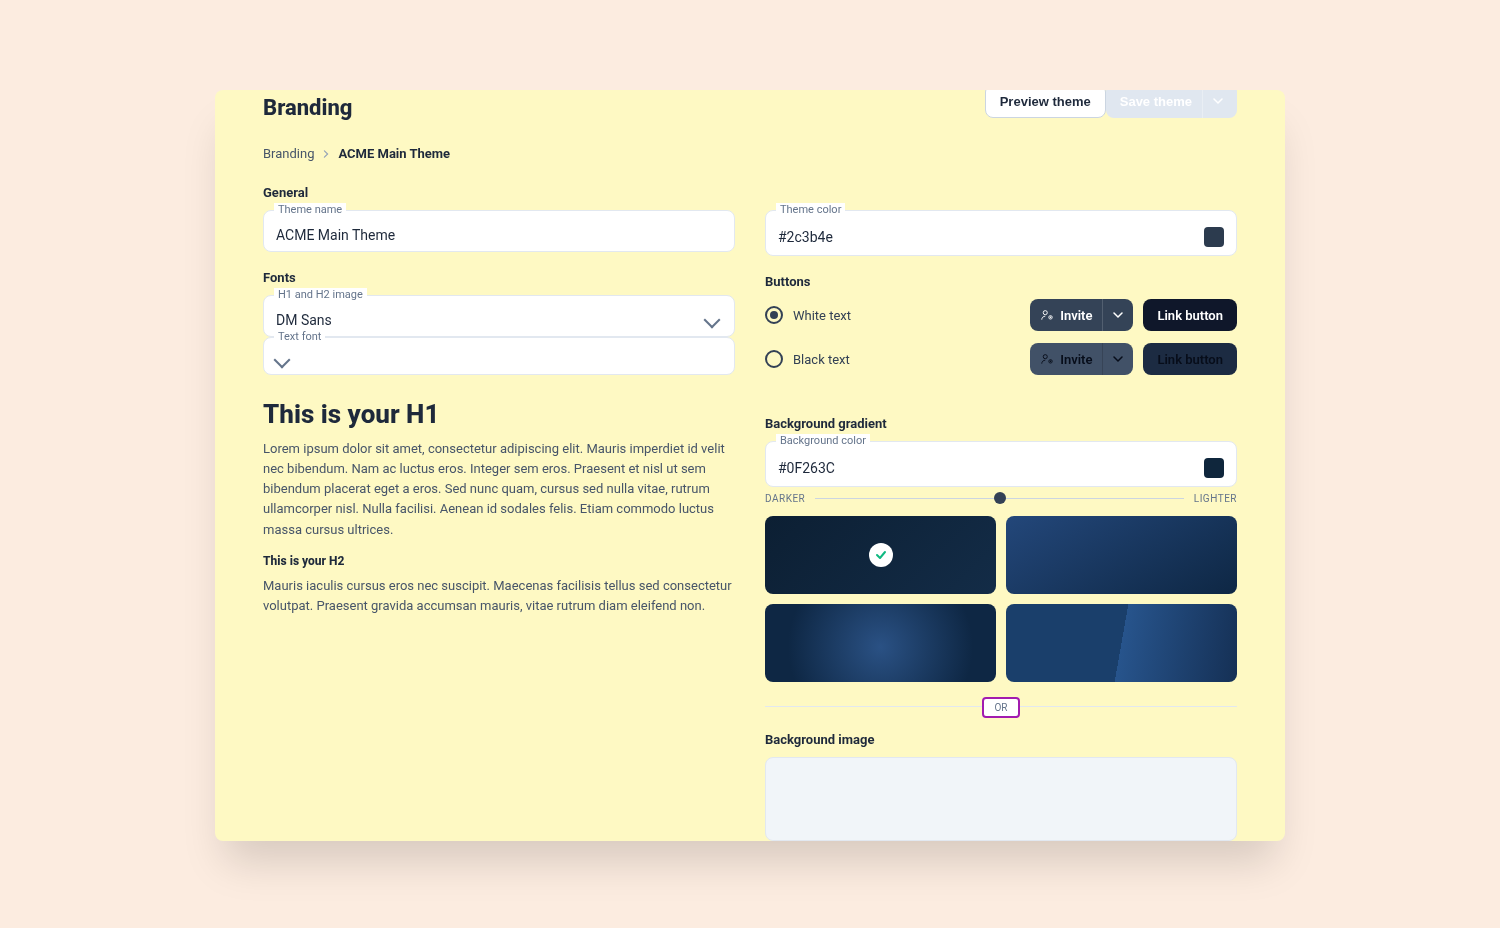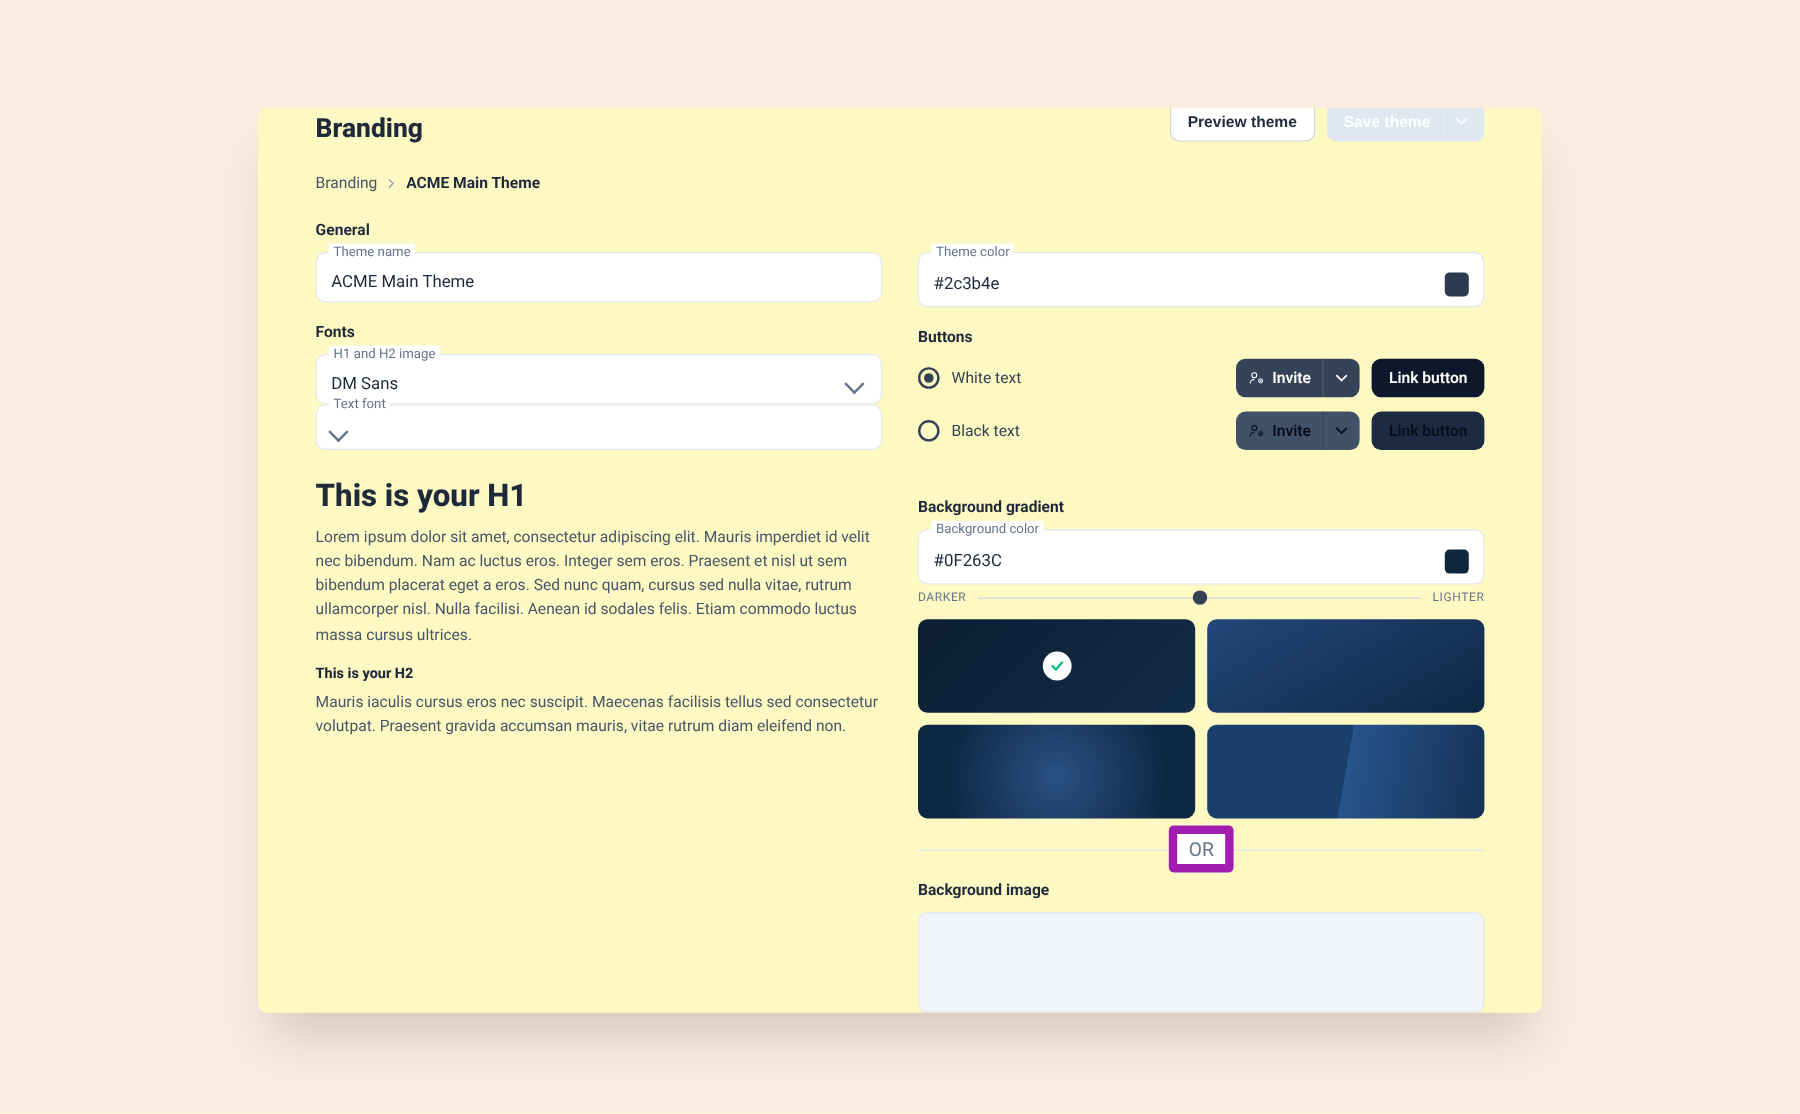--- a/index.html
+++ b/index.html
@@ -30,21 +30,21 @@
     align-items: center;
     margin-top: -6px;
   }
   .page-title {
     font-size: 22px;
     font-weight: 800;
     color: #1e293b;
     position: relative;
     top: 6px;
   }
-  .top-actions { display: flex; gap: 10px; }
+  .top-actions { display: flex; }
   .btn {
     border-radius: 8px;
     font-size: 13px;
     font-weight: 600;
     cursor: pointer;
     display: inline-flex;
     align-items: center;
     justify-content: center;
     height: 34px;
     padding: 0 14px;
@@ -166,21 +166,21 @@
   .g3 { background: radial-gradient(circle at 50% 55%, #2a5184, #0e2744 75%); }
   .g4 { background: linear-gradient(100deg, #1a3f6b 0%, #1a3f6b 50%, #27548c 50%, #153055 100%); }
   .check-badge {
     position:absolute; top:50%; left:50%; transform:translate(-50%,-50%);
     width:24px; height:24px; border-radius:50%; background:#fff;
     display:flex; align-items:center; justify-content:center;
   }
 
   .or-divider { position:relative; text-align:center; margin: 10px 0 18px 0; }
   .or-divider::before { content:""; position:absolute; top:50%; left:0; right:0; height:1px; background:#e2e8f0; }
-  .or-text { position:relative; background:#fff; padding:3px 10px; font-size:16px; color:#64748b; border:7px solid #a21caf; border-radius:4px; }
+  .or-text { position:relative; background:#fff; padding:3px 10px; font-size:10px; color:#64748b; border:2px solid #a21caf; border-radius:4px; }
 
   .bg-image-box {
     border: 1px solid #e2e8f0; border-radius:8px; background:#f1f5f9;
     height: 84px;
   }
 
   .chev-svg { width:10px; height:10px; }
 </style>
 </head>
 <body>

